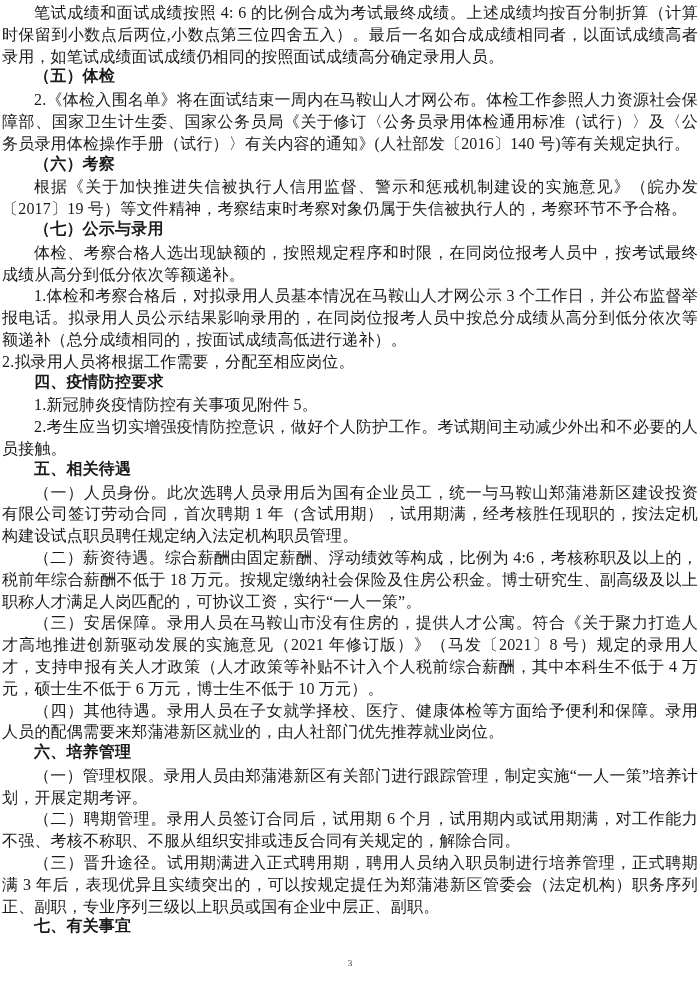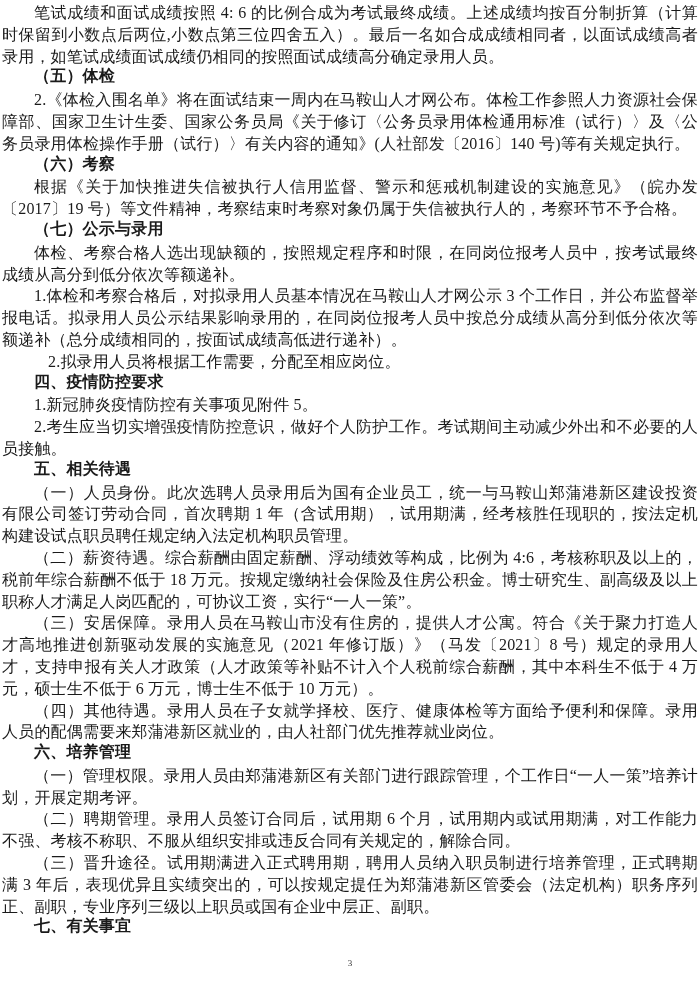--- a/index.html
+++ b/index.html
@@ -27,21 +27,20 @@
     line-height: 21.8px;
     text-align: justify;
     letter-spacing: 0.2px;
   }
   .para {
     text-indent: 2em;
     margin: 0;
   }
   .para.no-indent {
     text-indent: 0;
-    margin-left: 46px;
   }
   .para.heading {
     font-weight: bold;
     font-family: Liberation Mono, monospace;
   }
   .para.space-before {
   }
   .page-number {
     position: absolute;
     left: 0;
@@ -68,20 +67,20 @@
       <div class="para body no-indent">2.拟录用人员将根据工作需要，分配至相应岗位。</div>
       <div class="para heading">四、疫情防控要求</div>
       <div class="para body">1.新冠肺炎疫情防控有关事项见附件 5。</div>
       <div class="para body">2.考生应当切实增强疫情防控意识，做好个人防护工作。考试期间主动减少外出和不必要的人员接触。</div>
       <div class="para heading">五、相关待遇</div>
       <div class="para body">（一）人员身份。此次选聘人员录用后为国有企业员工，统一与马鞍山郑蒲港新区建设投资有限公司签订劳动合同，首次聘期 1 年（含试用期），试用期满，经考核胜任现职的，按法定机构建设试点职员聘任规定纳入法定机构职员管理。</div>
       <div class="para body">（二）薪资待遇。综合薪酬由固定薪酬、浮动绩效等构成，比例为 4:6，考核称职及以上的，税前年综合薪酬不低于 18 万元。按规定缴纳社会保险及住房公积金。博士研究生、副高级及以上职称人才满足人岗匹配的，可协议工资，实行“一人一策”。</div>
       <div class="para body">（三）安居保障。录用人员在马鞍山市没有住房的，提供人才公寓。符合《关于聚力打造人才高地推进创新驱动发展的实施意见（2021 年修订版）》（马发〔2021〕8 号）规定的录用人才，支持申报有关人才政策（人才政策等补贴不计入个人税前综合薪酬，其中本科生不低于 4 万元，硕士生不低于 6 万元，博士生不低于 10 万元）。</div>
       <div class="para body">（四）其他待遇。录用人员在子女就学择校、医疗、健康体检等方面给予便利和保障。录用人员的配偶需要来郑蒲港新区就业的，由人社部门优先推荐就业岗位。</div>
       <div class="para heading">六、培养管理</div>
-      <div class="para body">（一）管理权限。录用人员由郑蒲港新区有关部门进行跟踪管理，个工作日“一人一策”培养计划，开展定期考评。</div>
+      <div class="para body">（一）管理权限。录用人员由郑蒲港新区有关部门进行跟踪管理，制定实施“一人一策”培养计划，开展定期考评。</div>
       <div class="para body">（二）聘期管理。录用人员签订合同后，试用期 6 个月，试用期内或试用期满，对工作能力不强、考核不称职、不服从组织安排或违反合同有关规定的，解除合同。</div>
       <div class="para body">（三）晋升途径。试用期满进入正式聘用期，聘用人员纳入职员制进行培养管理，正式聘期满 3 年后，表现优异且实绩突出的，可以按规定提任为郑蒲港新区管委会（法定机构）职务序列正、副职，专业序列三级以上职员或国有企业中层正、副职。</div>
       <div class="para heading space-before">七、有关事宜</div>
     </div>
 </div>
 
 <div class="page-number">3</div>
 
 </body></html>

